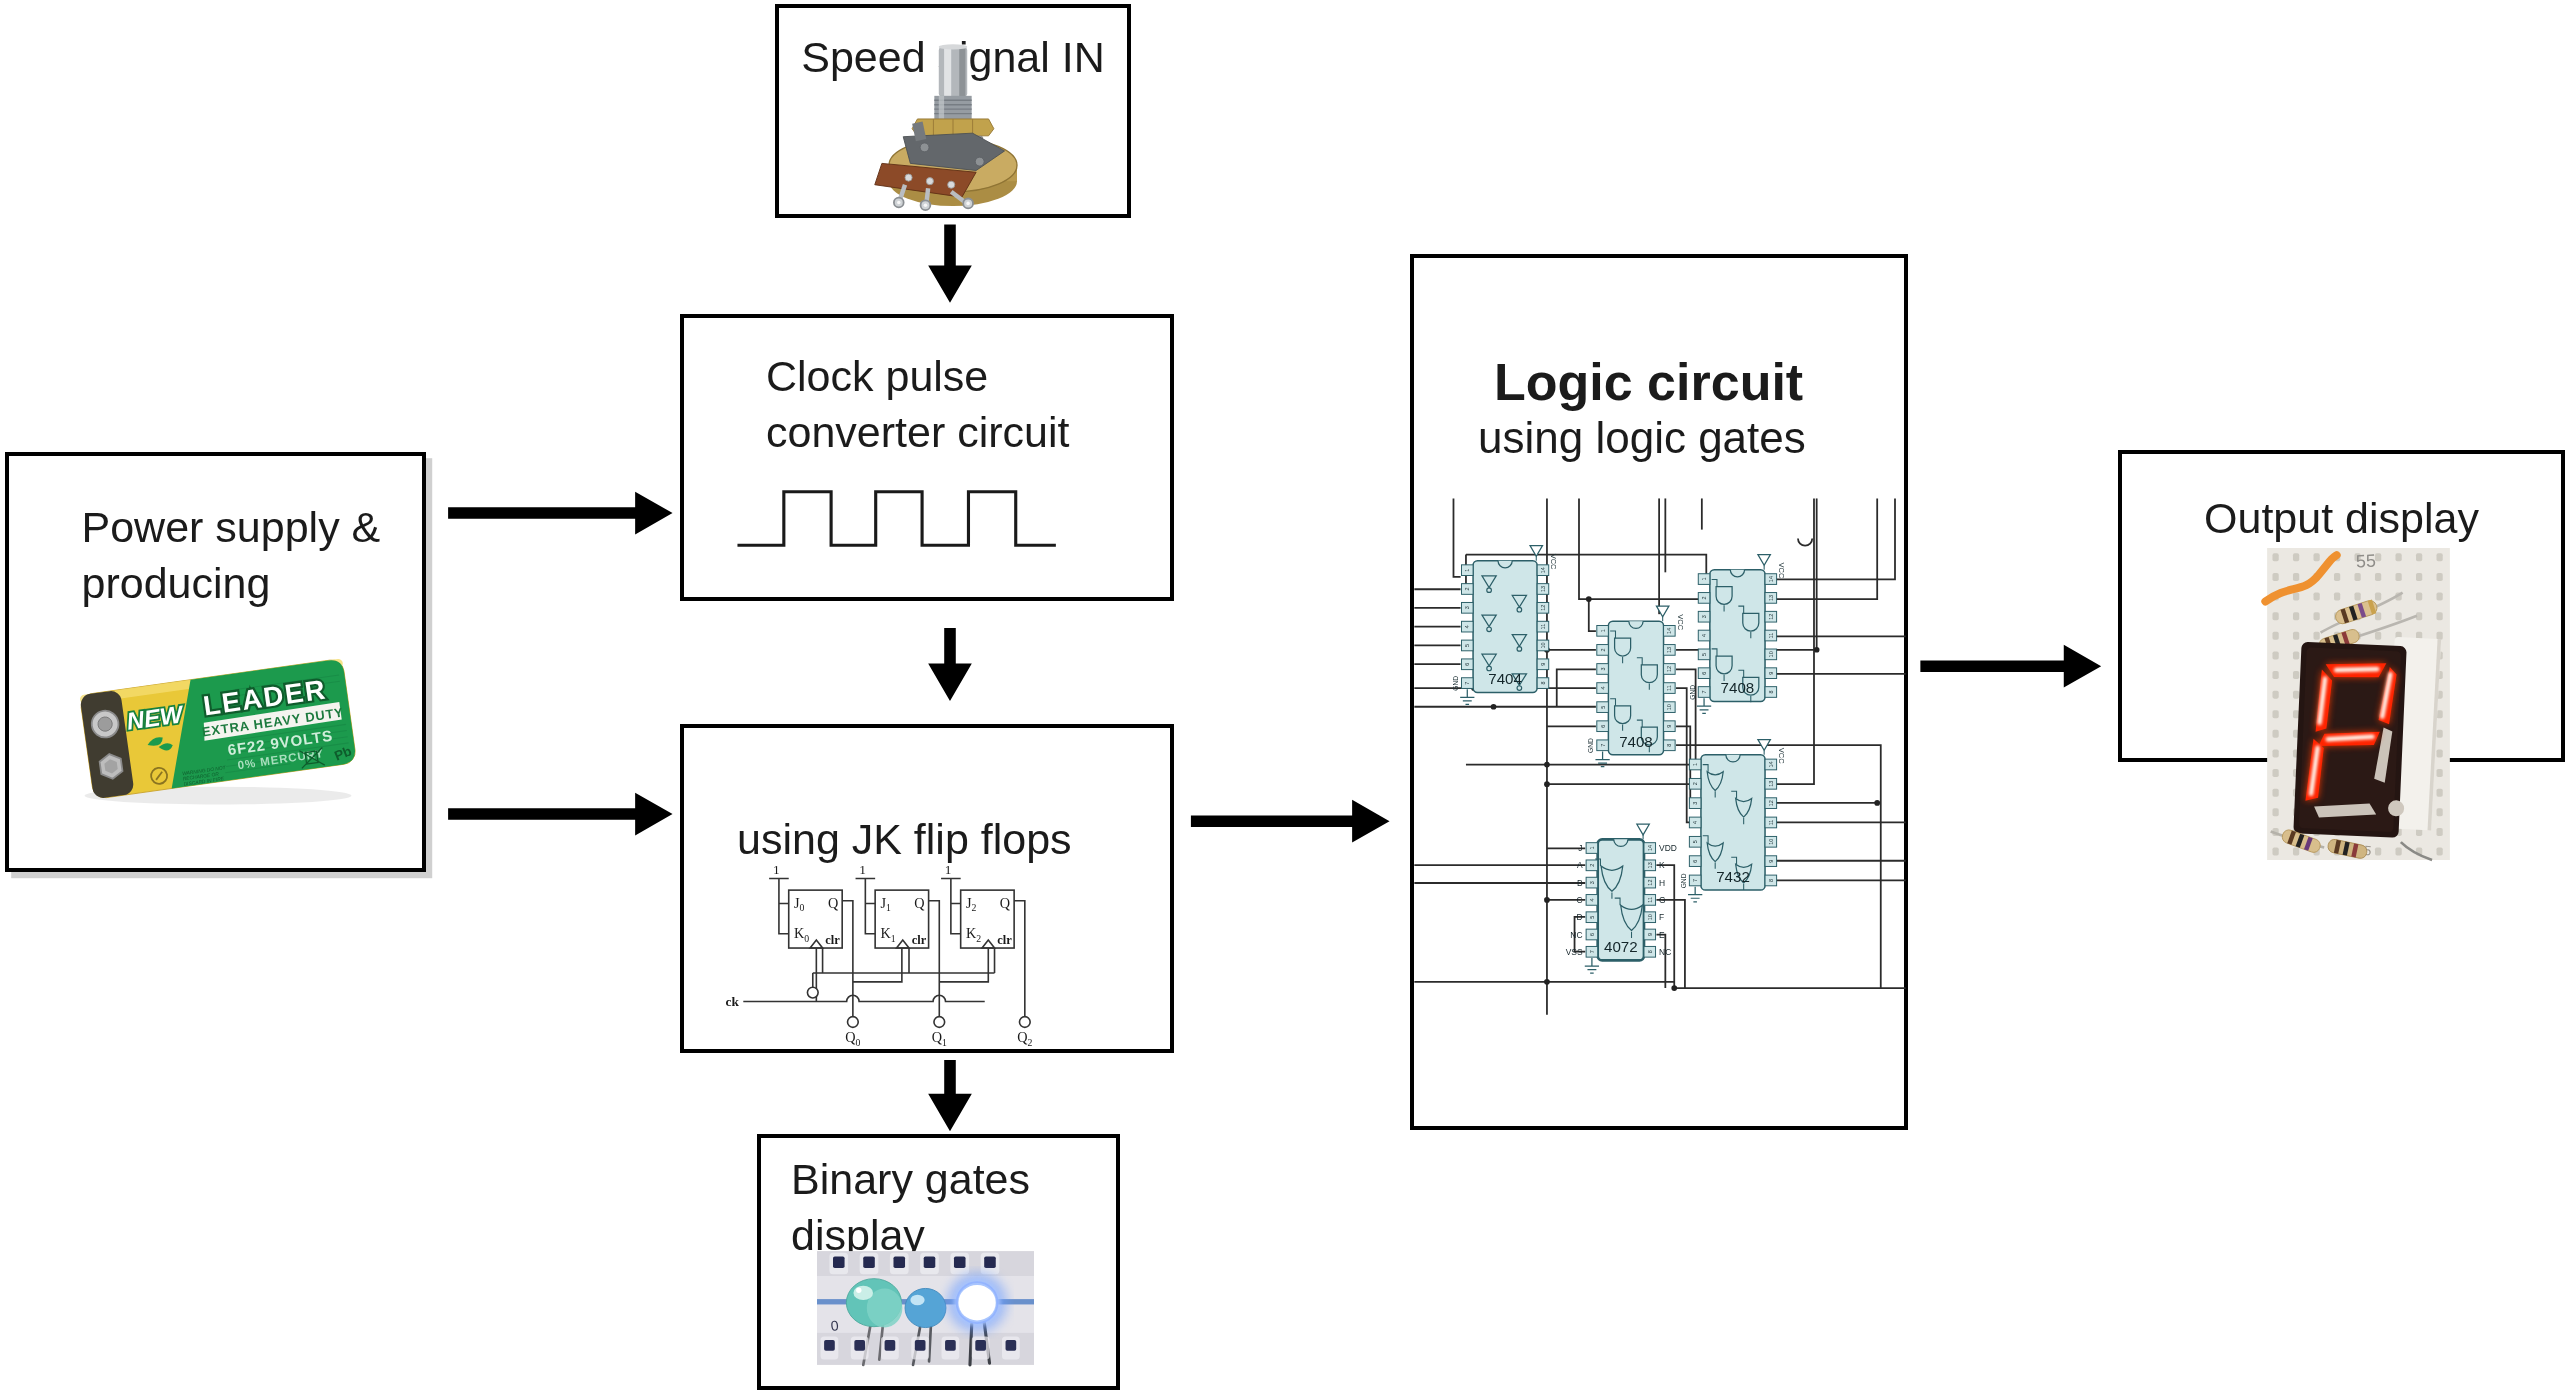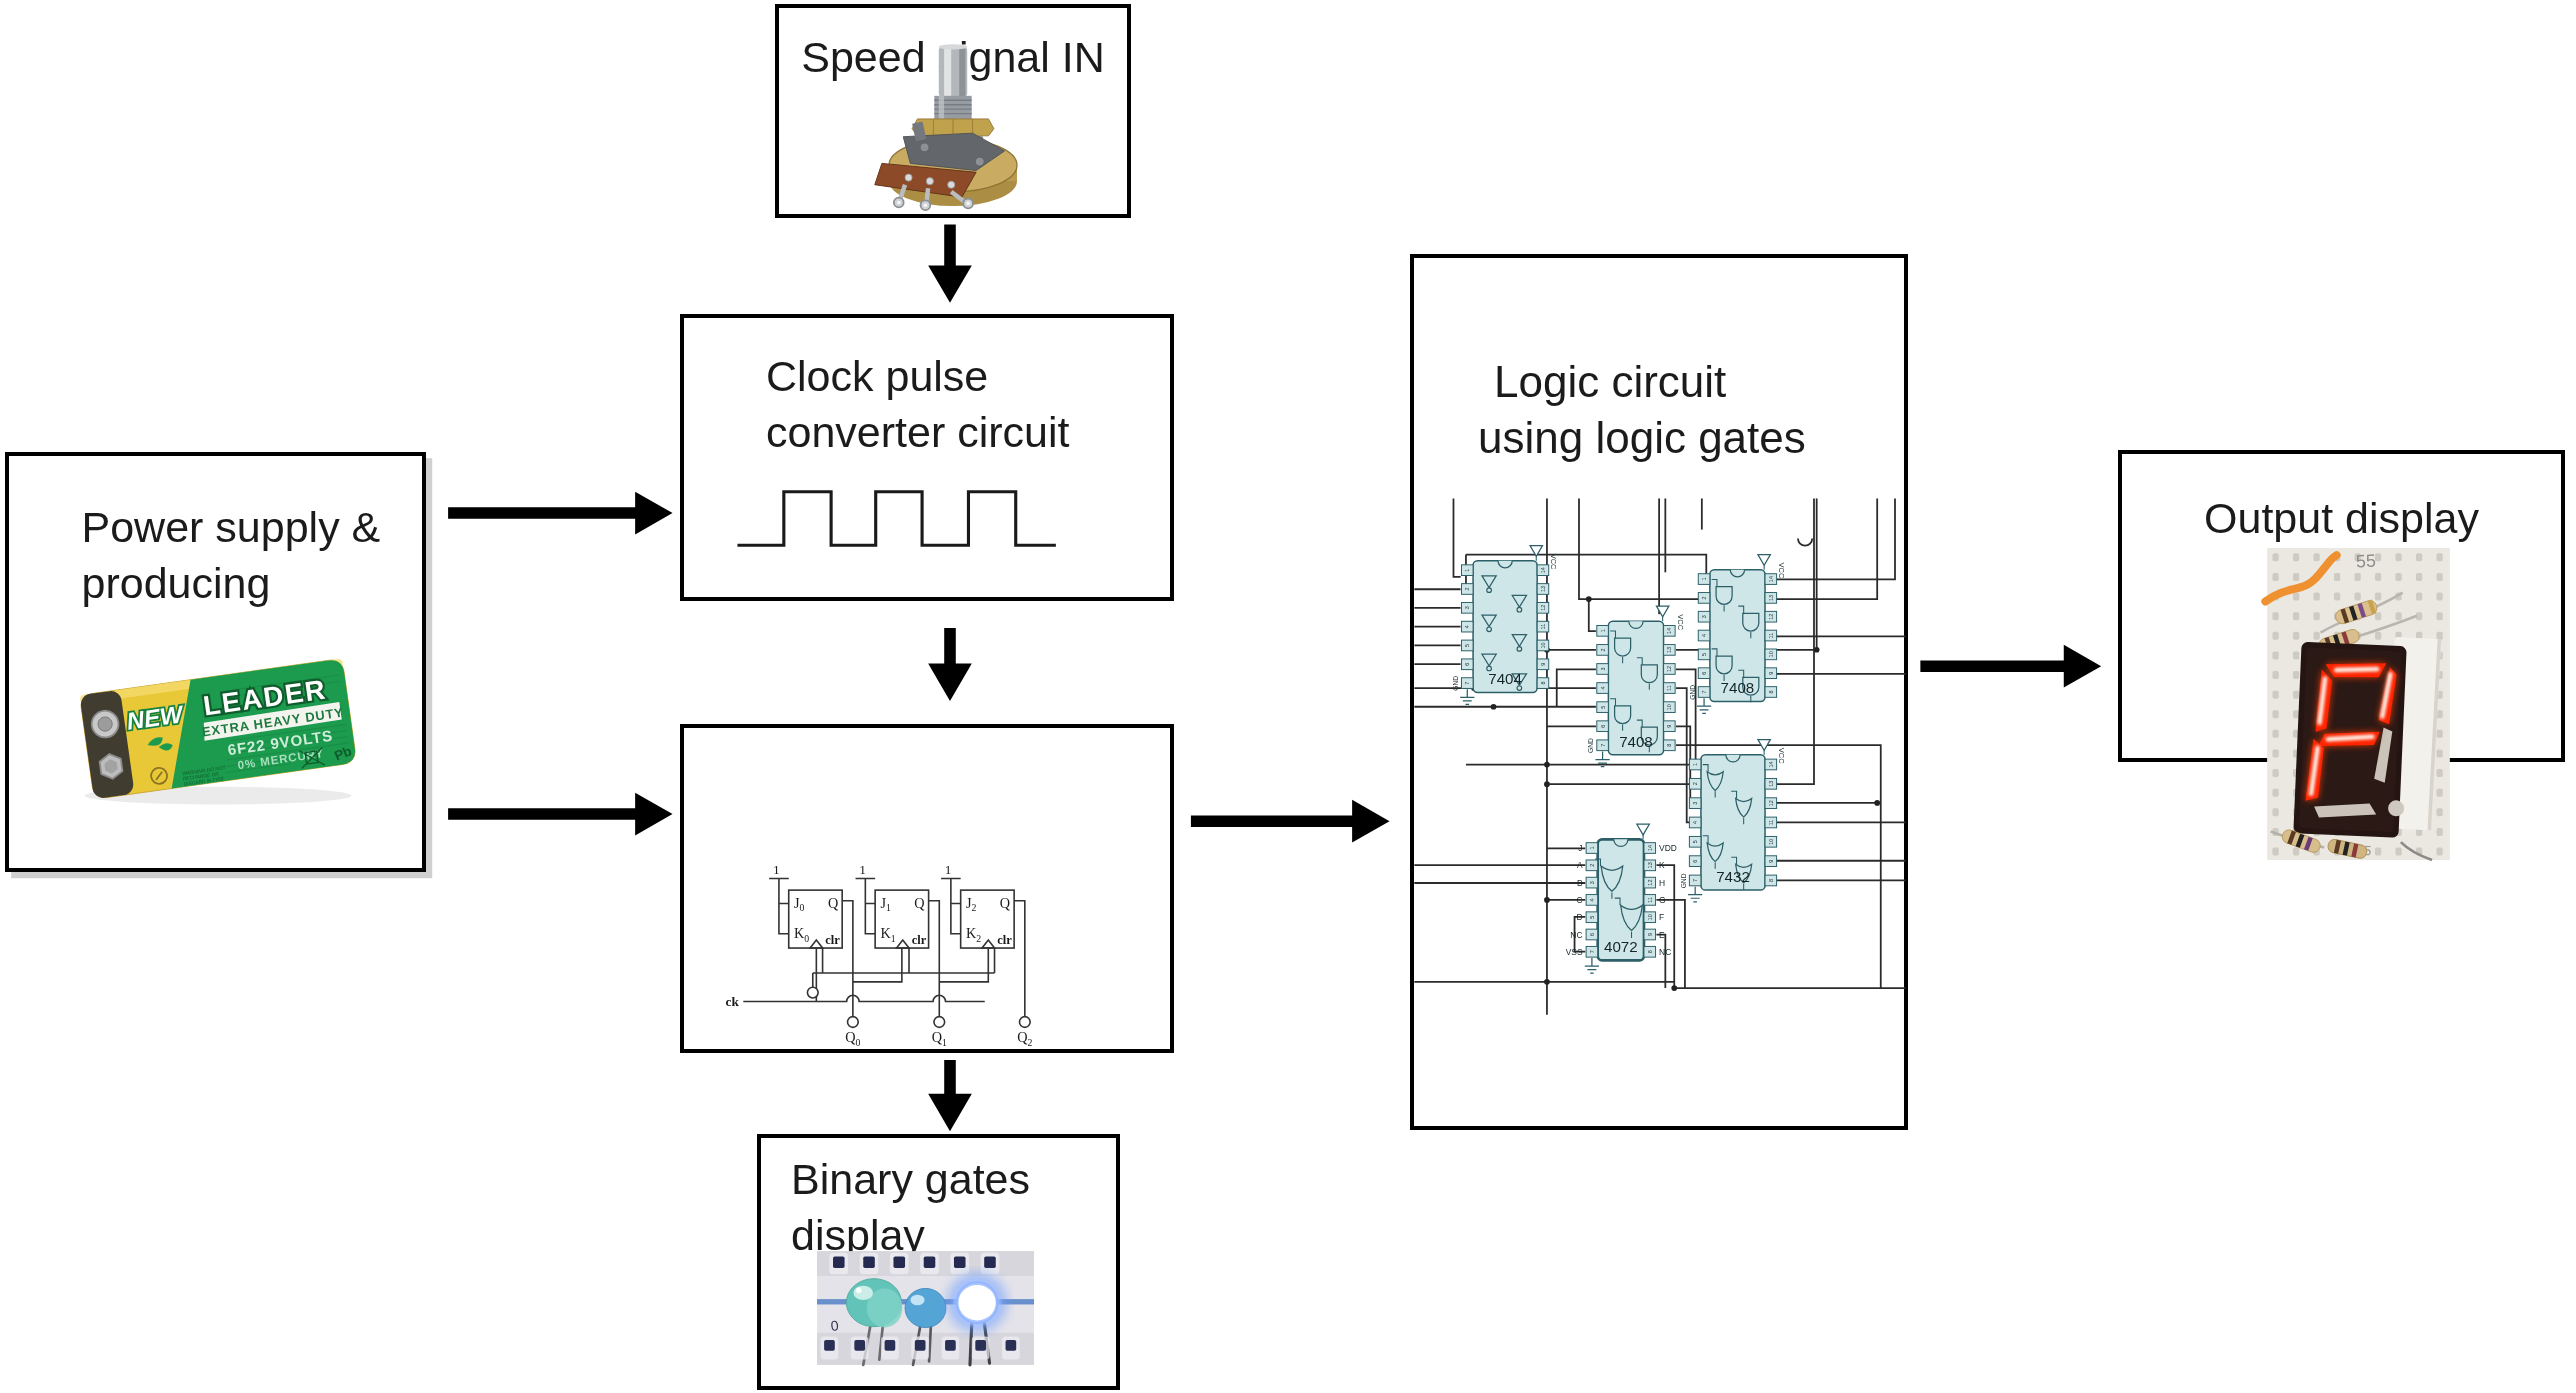--- a/index.html
+++ b/index.html
@@ -128,20 +128,21 @@
             <line x1="278" y1="138" x2="252" y2="158"></line>
         </g>
         <text x="292" y="155" font-size="15" font-weight="bold" fill="#0e5c2c" transform="rotate(-14 292 155)">Pb</text>
         <circle cx="92" cy="144" r="9" stroke="#8a7420" stroke-width="2" fill="none"></circle>
         <line x1="88" y1="148" x2="96" y2="140" stroke="#8a7420" stroke-width="2"></line>
       </g>
     </svg>
   </div>
 
   <div class="box" id="box-async" style="left:680px;top:724px;width:494px;height:329px;">
+    <div class="title" style="left:53px;top:83px;">using JK flip flops</div>
     <svg style="left:28.5px;top:137px;" width="392" height="183" viewBox="0 0 440 205">
       <g stroke="#333" stroke-width="1.8" fill="none">
         <rect x="85" y="28" width="60" height="65"></rect>
         <rect x="182" y="28" width="60" height="65"></rect>
         <rect x="278" y="28" width="60" height="65"></rect>
         <polygon points="109,93 123,93 116,84"></polygon>
         <polygon points="206,93 220,93 213,84"></polygon>
         <polygon points="302,93 316,93 309,84"></polygon>
         <path d="M63,15 H85 M74,15 V77 H85 M74,43 H85"></path>
         <path d="M160,15 H182 M171,15 V77 H182 M171,43 H182"></path>
@@ -244,21 +245,21 @@
           <rect x="144" y="100" width="12" height="12" rx="2" fill="#2a2f55"></rect>
         <rect x="174" y="96" width="20" height="26" rx="4" fill="#efeef3" opacity=".7"></rect>
           <rect x="178" y="100" width="12" height="12" rx="2" fill="#2a2f55"></rect>
         <rect x="208" y="96" width="20" height="26" rx="4" fill="#efeef3" opacity=".7"></rect>
           <rect x="212" y="100" width="12" height="12" rx="2" fill="#2a2f55"></rect>
       </g>
     </svg>
   </div>
 
   <div class="box" id="box-logic" style="left:1410px;top:254px;width:498px;height:876px;">
-    <div class="title" style="left:80px;top:96px;font-size:44px;">Logic circuit</div>
+    <div class="title" style="left:80px;top:96px;font-size:52px;font-weight:bold;">Logic circuit</div>
     <div class="title" style="left:64px;top:152px;font-size:44px;">using logic gates</div>
     <svg id="logic-svg" style="left:0px;top:236px;" width="492" height="632" viewBox="0 0 552 710">
         <g stroke="#2b2b2b" stroke-width="2" fill="none">
           <path d="M44,5 V93 H52"></path>
           <path d="M149,5 V585"></path>
           <path d="M185,5 V118 H332"></path>
           <path d="M275,5 V135"></path>
           <path d="M282,5 V88"></path>
           <path d="M323,5 V40"></path>
           <path d="M58,68 H328 V96 H332"></path>

